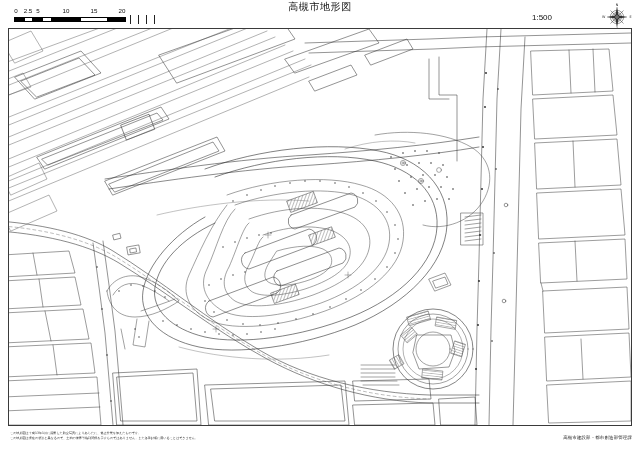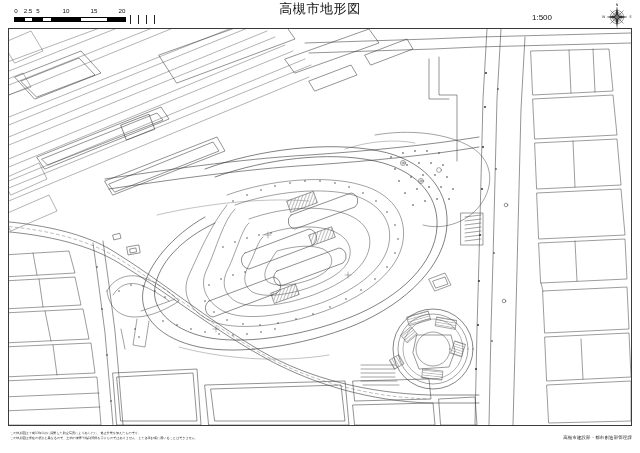--- a/index.html
+++ b/index.html
@@ -67,21 +67,21 @@
     position: absolute;
     top: 0; width: 0;
     height: 9px;
     border-left: 0.8px solid #222;
   }
 
   .map-title {
     position: absolute;
     left: 0; right: 0; top: 0;
     text-align: center;
-    font-size: 13px;
+    font-size: 10px;
     letter-spacing: 0.6px;
     color: #111;
     font-family: "DejaVu Sans", sans-serif;
   }
   .map-scale-ratio {
     position: absolute;
     right: 88px; top: 13px;
     font-size: 8px;
     color: #111;
   }

